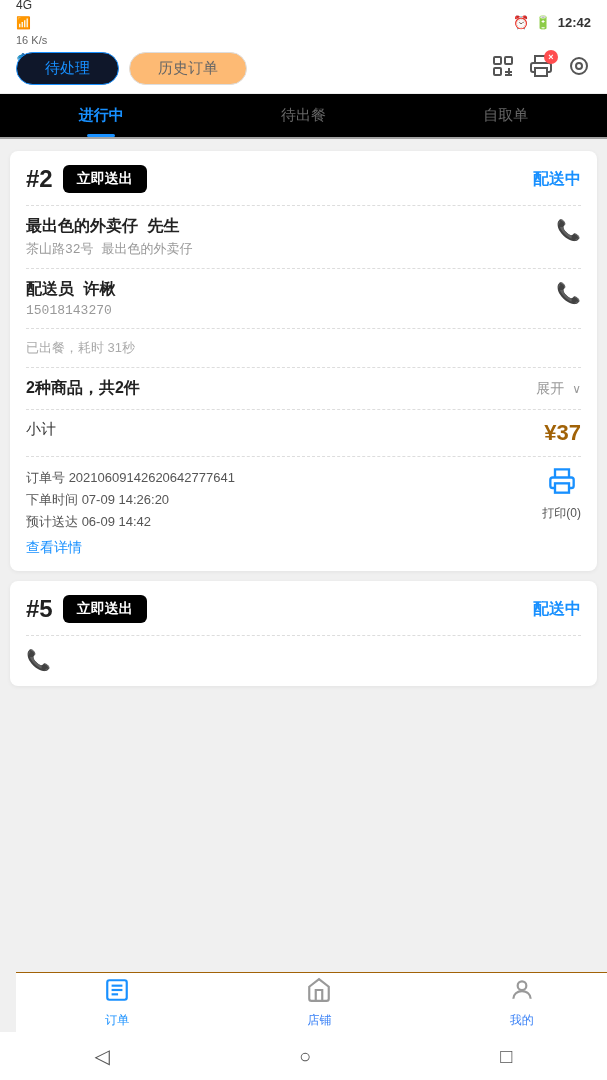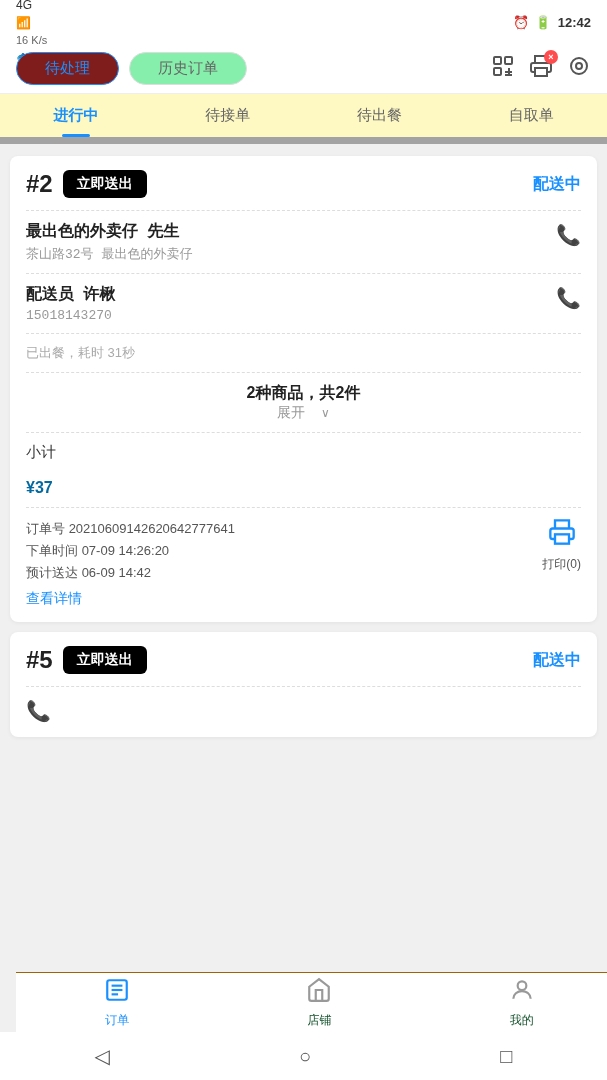--- a/index.html
+++ b/index.html
@@ -36,26 +36,26 @@
       gap: 10px;
       border-bottom: 1px solid #eee;
     }
     .top-tab {
       padding: 6px 28px;
       border-radius: 20px;
       font-size: 15px;
       cursor: pointer;
     }
     .top-tab.active {
-      background: #7f1d1d;
+      background: #0f172a;
       color: #1890ff;
       border: 1.5px solid #1890ff;
     }
     .top-tab.inactive {
-      background: #86efac;
+      background: #fdba74;
       color: #666;
       border: 1.5px solid #ddd;
     }
     .top-tab-icons {
       margin-left: auto;
       display: flex;
       gap: 14px;
       align-items: center;
     }
     .top-tab-icon {
@@ -75,23 +75,23 @@
       display: flex;
       align-items: center;
       justify-content: center;
       font-size: 9px;
       color: #fff;
       font-weight: bold;
     }
 
     
     .sub-tab-bar {
-      background: #fef9c3;
-      display: flex;
-      border-bottom: 7px solid #a3a3a3;
+      background: #000000;
+      display: flex;
+      border-bottom: 2px solid #a3a3a3;
     }
     .sub-tab {
       flex: 1;
       text-align: center;
       padding: 12px 0;
       font-size: 15px;
       color: #666;
       cursor: pointer;
       position: relative;
     }
@@ -198,50 +198,48 @@
     .meal-status-sub {
       font-size: 13px;
       color: #aaa;
     }
 
     
     .product-row {
       display: flex;
       align-items: center;
       justify-content: space-between;
-      flex-direction: column;
     }
     .product-count {
       font-size: 16px;
       font-weight: 700;
       color: #222;
     }
     .expand-btn {
       display: flex;
       align-items: center;
-      gap: 16px;
+      gap: 8px;
       color: #999;
       font-size: 14px;
       cursor: pointer;
     }
     .chevron-icon { font-size: 12px; }
 
     
     .subtotal-row {
       display: flex;
       justify-content: space-between;
       font-size: 15px;
       color: #333;
       margin-top: 4px;
-      flex-direction: column;
     }
     .subtotal-amount {
       font-weight: 700;
-      color: #0369a1;
-      font-size: 16px;
+      color: #a16207;
+      font-size: 22px;
     }
 
     
     .order-meta {
       display: flex;
       justify-content: flex-end;
       align-items: flex-start;
     }
     .order-meta-left { flex: 1; }
     .order-meta-line {
@@ -288,21 +286,21 @@
     .nav-item {
       flex: 1;
       display: flex;
       flex-direction: column;
       align-items: center;
       justify-content: center;
       gap: 3px;
       cursor: pointer;
     }
     .nav-icon { font-size: 24px; }
-    .nav-label { font-size: 12px; color: #14532d; }
+    .nav-label { font-size: 12px; color: #3b82f6; }
     .nav-item.active .nav-label { color: #1890ff; }
     .nav-item.active .nav-icon { color: #1890ff; }
     .nav-item:not(.active) .nav-icon { color: #999; }
 
     
     .system-nav {
       position: fixed;
       bottom: 0;
       left: 0;
       width: 607px;
@@ -377,21 +375,20 @@
       <svg width="24" height="24" viewBox="0 0 24 24" fill="none" stroke="#555" stroke-width="2">
         <circle cx="12" cy="12" r="8"></circle>
         <circle cx="12" cy="12" r="3"></circle>
       </svg>
     </div>
   </div>
 </div>
 
 <div class="sub-tab-bar">
   <div class="sub-tab active">进行中</div>
-  <div class="sub-tab">待接单</div>
   <div class="sub-tab">待出餐</div>
   <div class="sub-tab">自取单</div>
 </div>
 
 <div class="content">
 
   <div class="order-card">
     <div class="card-header">
       <span class="order-num">#2</span>
       <button class="send-btn">立即送出</button>

